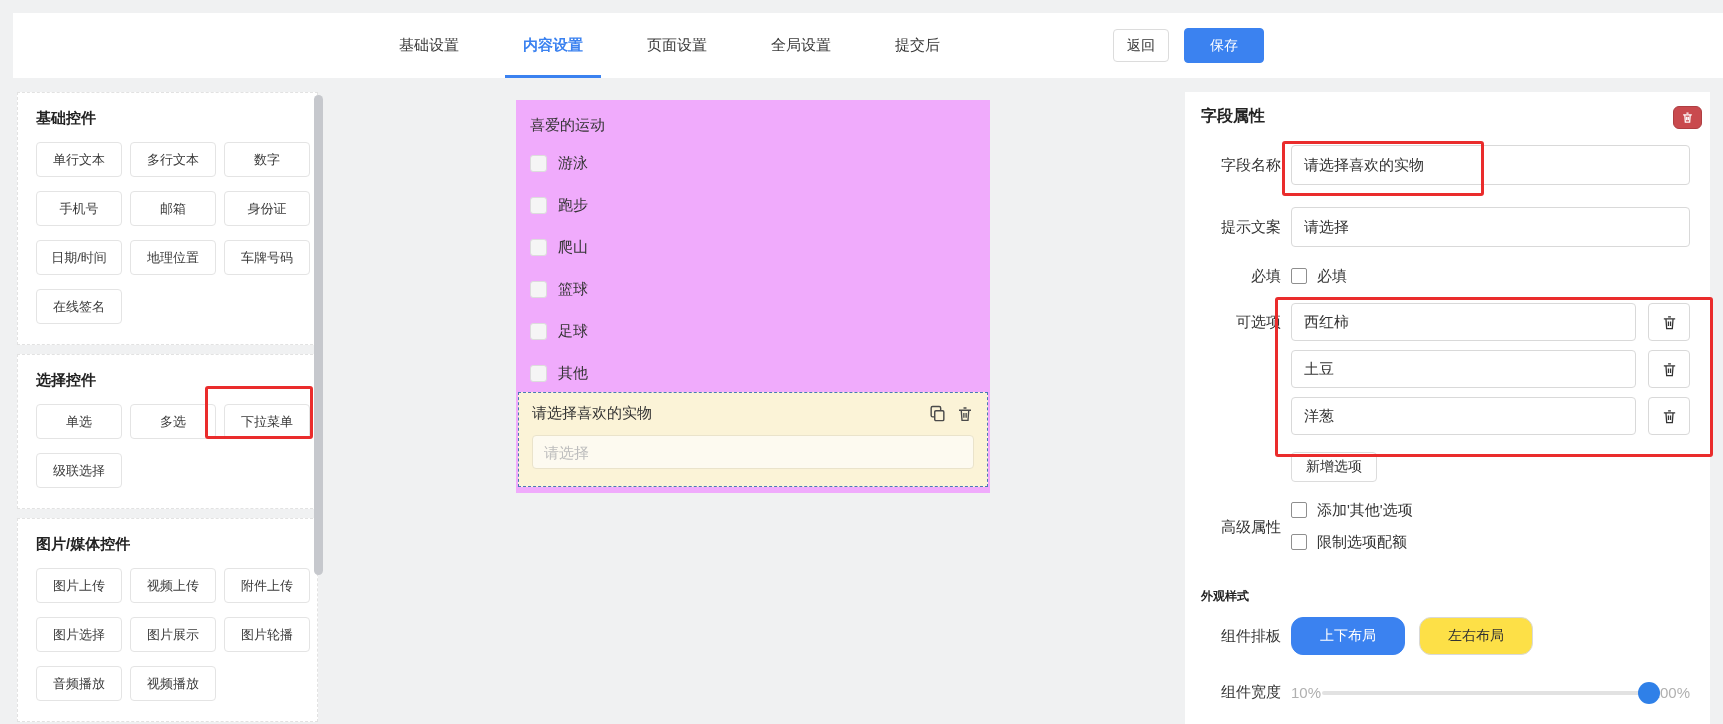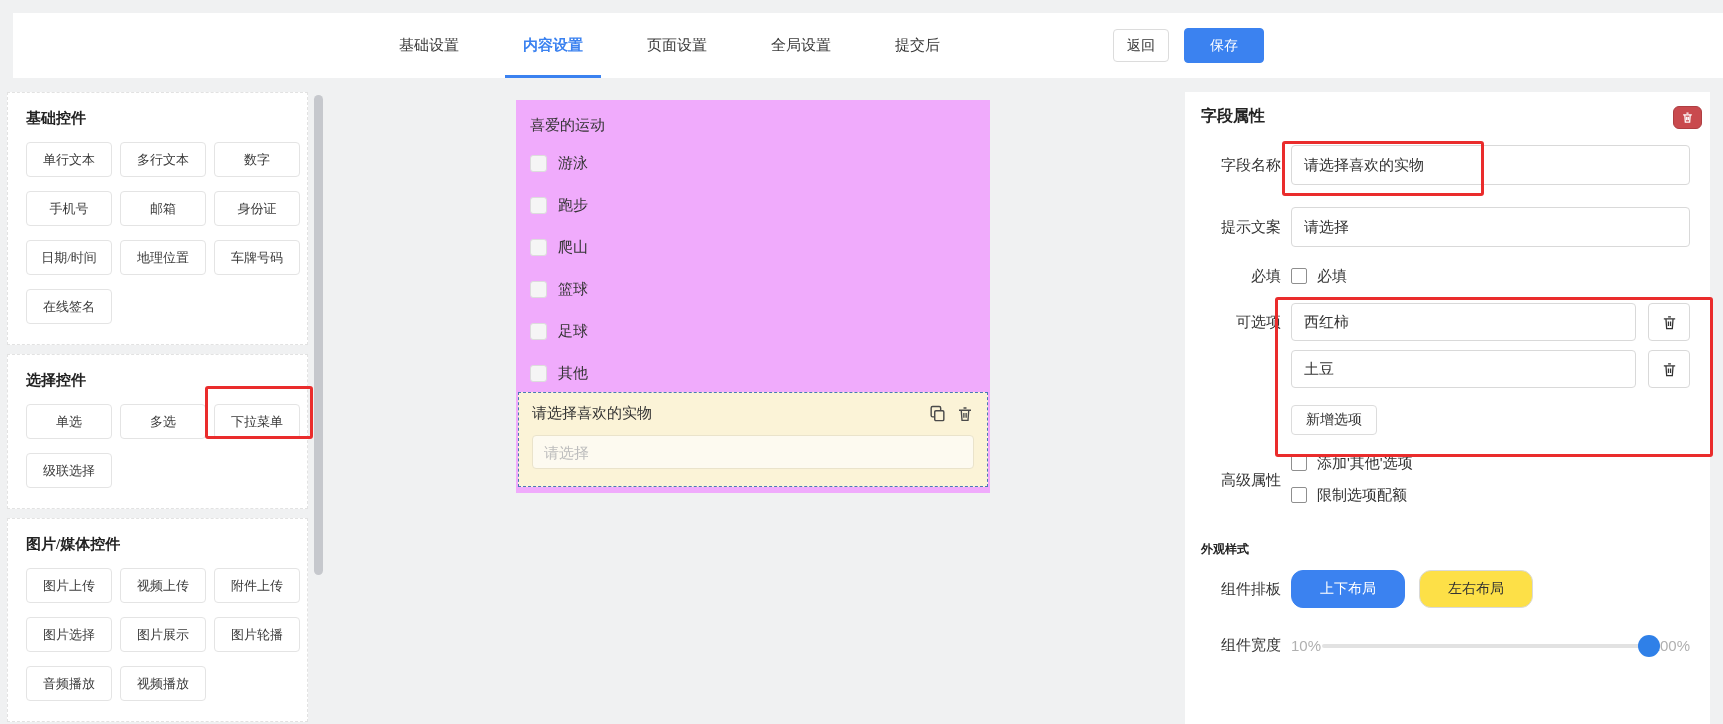--- a/index.html
+++ b/index.html
@@ -10,21 +10,21 @@
   
   .header{position:absolute;left:13px;top:13px;width:1710px;height:65px;background:#fff;}
   .tabs{position:absolute;left:384px;top:0;height:65px;display:flex;gap:60px;}
   .tab{position:relative;display:flex;align-items:center;font-size:15px;color:#3a3a3a;cursor:pointer;padding:0 2px;text-align:right;}
   .tab.active{color:#3b82f0;font-weight:700;}
   .tab.active::after{content:"";position:absolute;left:-16px;right:-16px;bottom:0;height:3px;background:#3b82f0;}
   .hdr-actions{position:absolute;left:1100px;top:15px;display:flex;gap:15px;align-items:center;}
   .btn-back{height:33px;padding:0 13px;background:#fff;border:1px solid #dcdcdc;border-radius:4px;font-size:14px;color:#333;cursor:pointer;font-family:inherit;}
   .btn-save{height:35px;padding:0 25px;background:#3b82f0;border:1px solid #3b82f0;border-radius:4px;font-size:14px;color:#fff;cursor:pointer;font-family:inherit;}
   
-  .sidebar{position:absolute;left:7px;top:92px;width:301px;bottom:0;font-family:Liberation Serif, serif;}
+  .sidebar{position:absolute;left:17px;top:92px;width:301px;bottom:0;}
   .side-section{background:#fff;border:1px dashed #e2e2e2;padding:16px 18px 20px;margin-bottom:9px;box-sizing:border-box;width:301px;}
   .side-title{font-size:15px;font-weight:700;color:#222;margin-bottom:14px;}
   .palette{display:grid;grid-template-columns:repeat(3,86px);gap:14px 8px;}
   .pal-btn{height:35px;background:#fff;border:1px solid #e4e4e4;border-radius:4px;font-size:13px;color:#3a3a3a;
     display:flex;align-items:center;justify-content:center;cursor:pointer;white-space:nowrap;font-family:inherit;}
   .scroll-thumb{position:absolute;left:314px;top:95px;width:9px;height:480px;background:#c6c8cd;border-radius:5px;cursor:pointer;}
   
   .canvas{position:absolute;left:516px;top:100px;width:474px;height:393px;background:#f0abfc;box-sizing:border-box;padding-top:16px;}
   .canvas-title{margin:0 14px 19px;font-size:15px;color:#333;}
   .chk-row{display:flex;align-items:center;gap:11px;margin:0 14px 24px;font-size:15px;color:#333;height:18px;}
@@ -220,20 +220,28 @@
         </button>
       </div>
       <div class="opt-row">
         <input class="prop-input" type="text" value="土豆" style="">
         <button class="btn-opt-del">
           <svg viewBox="0 0 24 24" width="17" height="17" fill="none" stroke="currentColor" stroke-width="1.8">
             <path d="M4 7h16M10 4h4M7 7l1 13.5h8L17 7M10.5 10.5v6.5M13.5 10.5v6.5"></path>
           </svg>
         </button>
       </div>
+      <div class="opt-row">
+        <input class="prop-input" type="text" value="洋葱" style="">
+        <button class="btn-opt-del">
+          <svg viewBox="0 0 24 24" width="17" height="17" fill="none" stroke="currentColor" stroke-width="1.8">
+            <path d="M4 7h16M10 4h4M7 7l1 13.5h8L17 7M10.5 10.5v6.5M13.5 10.5v6.5"></path>
+          </svg>
+        </button>
+      </div>
       <button class="btn-add">新增选项</button>
     </div>
   </div>
 
   <div class="prop-row top" style="margin-bottom:0;">
     <span class="prop-label" style="margin-top:18px;">高级属性</span>
     <div>
       <div class="adv-item">
         <span class="chk-sq"></span>
         <span class="chk-lbl">添加'其他'选项</span>

